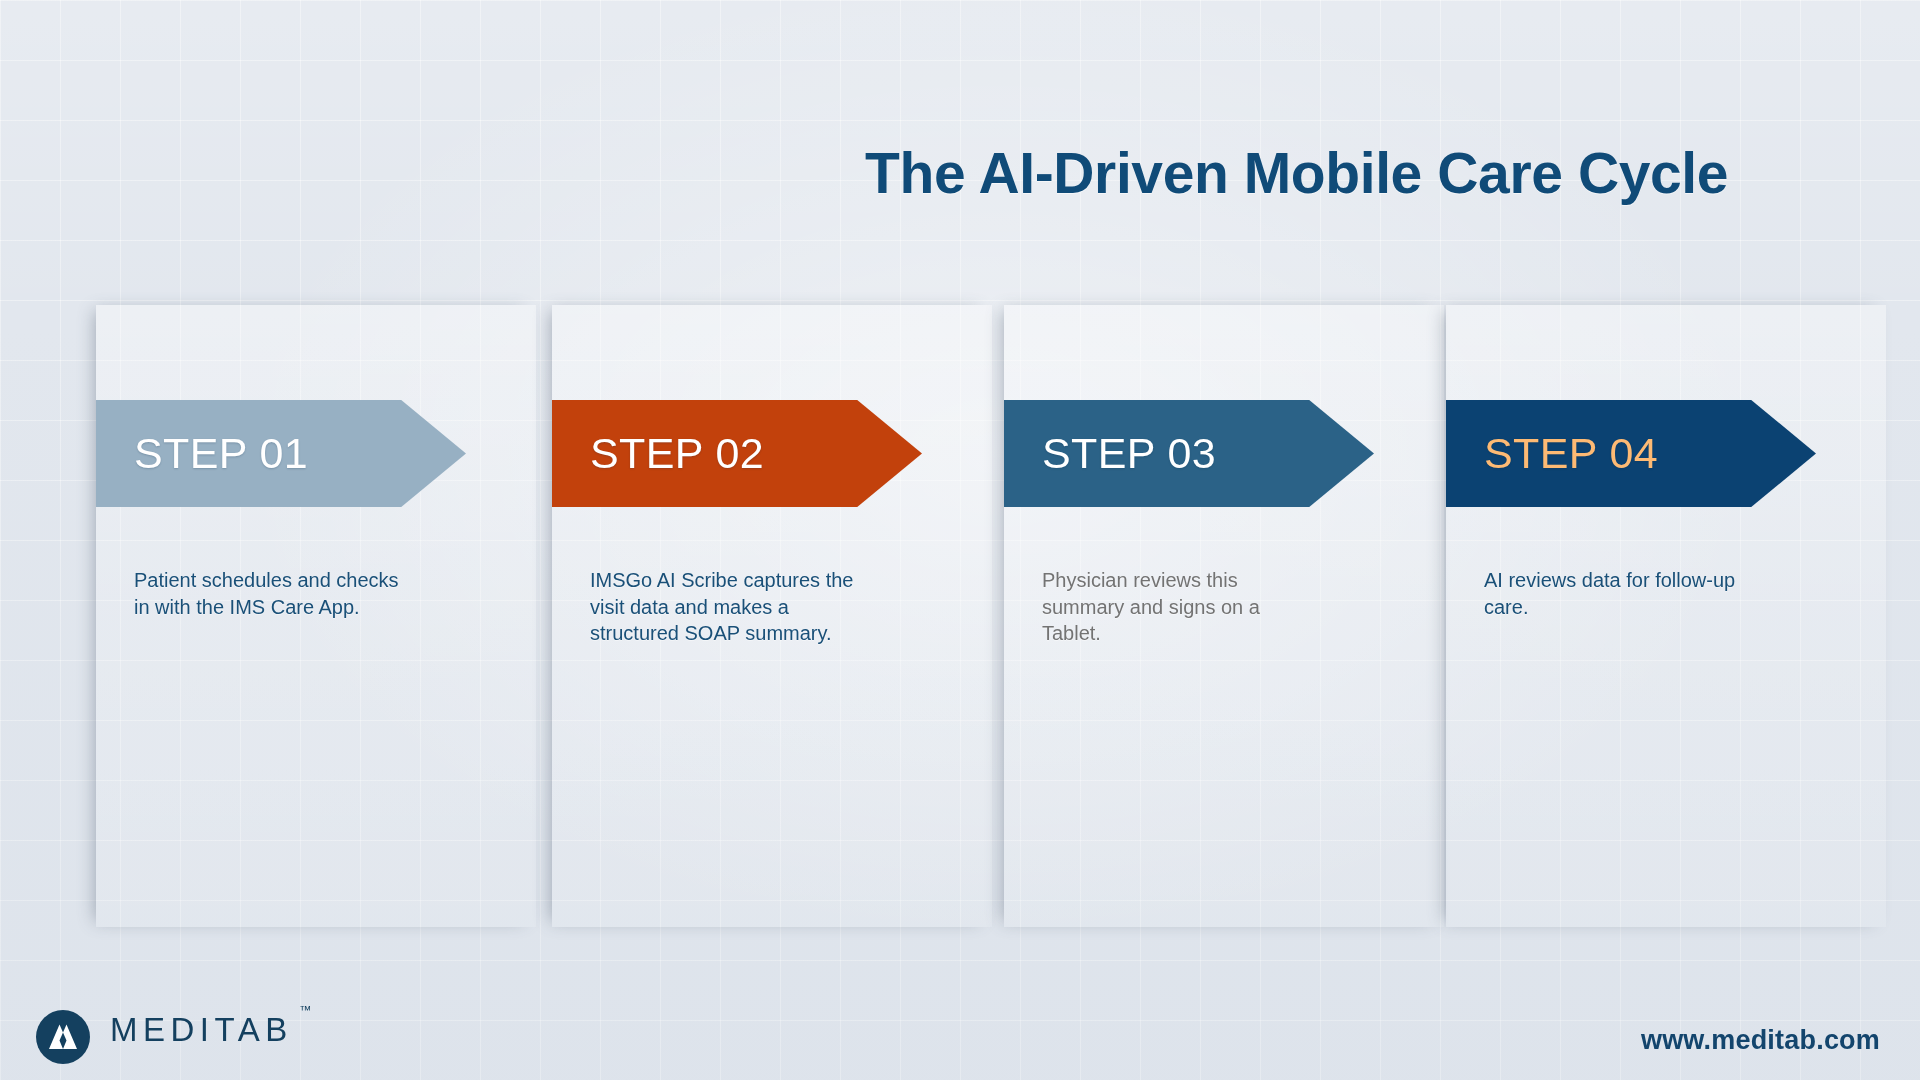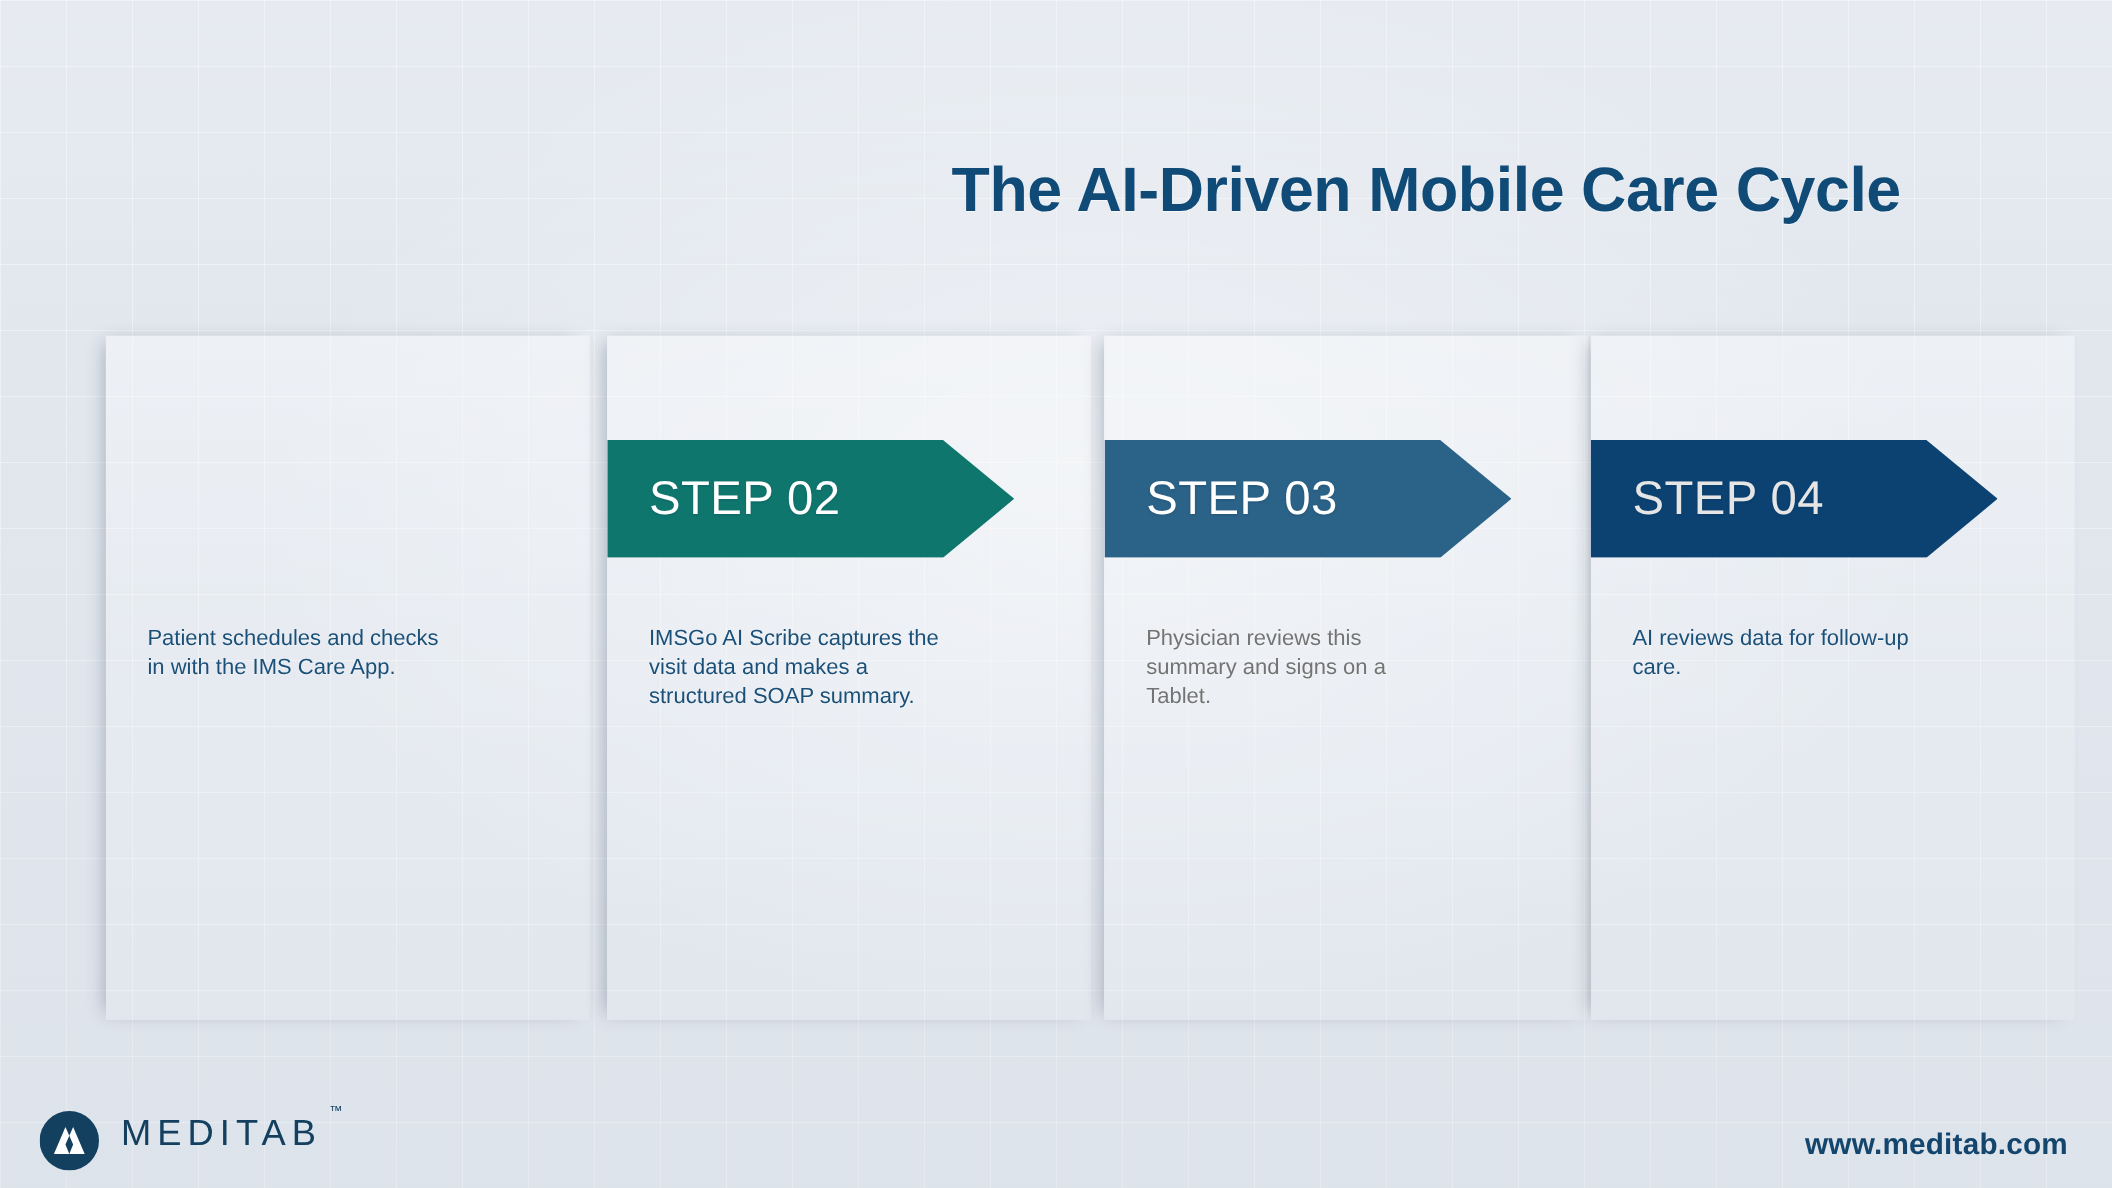--- a/index.html
+++ b/index.html
@@ -167,43 +167,46 @@
 
 <div id="grid-bg" style="background-color: rgb(226, 231, 238);"></div>
 <div id="grid-sheen"></div>
 
 <h1 id="page-title" style="color: rgb(16, 75, 120);">The AI-Driven Mobile Care Cycle</h1>
 
 <div id="steps-row">
 
   <div class="step-column" id="step-col-1">
     <div class="step-panel"></div>
+    <div class="step-arrow" id="arrow-1" style="background: rgb(151, 176, 195);">
+      <span class="step-arrow-label" style="color: rgb(255, 255, 255);">STEP 01</span>
+    </div>
     <p class="step-body" style="color: rgb(26, 80, 120);">Patient schedules and checks in with the IMS Care App.</p>
   </div>
 
   <div class="step-column" id="step-col-2">
     <div class="step-panel"></div>
-    <div class="step-arrow" id="arrow-2" style="background: #0f766e;">
+    <div class="step-arrow" id="arrow-2" style="background: #c2410c;">
       <span class="step-arrow-label" style="color: rgb(255, 255, 255);">STEP 02</span>
     </div>
     <p class="step-body" style="color: rgb(26, 80, 120);">IMSGo AI Scribe captures the visit data and makes a structured SOAP summary.</p>
   </div>
 
   <div class="step-column" id="step-col-3">
     <div class="step-panel"></div>
     <div class="step-arrow" id="arrow-3" style="background: rgb(43, 98, 135);">
       <span class="step-arrow-label" style="color: rgb(255, 255, 255);">STEP 03</span>
     </div>
     <p class="step-body" style="color: #737373;">Physician reviews this summary and signs on a Tablet.</p>
   </div>
 
   <div class="step-column" id="step-col-4">
     <div class="step-panel"></div>
     <div class="step-arrow" id="arrow-4" style="background: rgb(11, 66, 114);">
-      <span class="step-arrow-label" style="color: #e5e5e5;">STEP 04</span>
+      <span class="step-arrow-label" style="color: #fdba74;">STEP 04</span>
     </div>
     <p class="step-body" style="color: rgb(26, 80, 120);">AI reviews data for follow-up care.</p>
   </div>
 
 </div>
 
 <div id="logo-lockup">
   <svg id="logo-mark" viewBox="0 0 54 54">
     <circle cx="27" cy="27" r="27" fill="#14405f"></circle>
     <path d="M13 39 L23.5 14.5 L27 22.5 L23.5 30.5 L27 39 Z" fill="#ffffff"></path>

